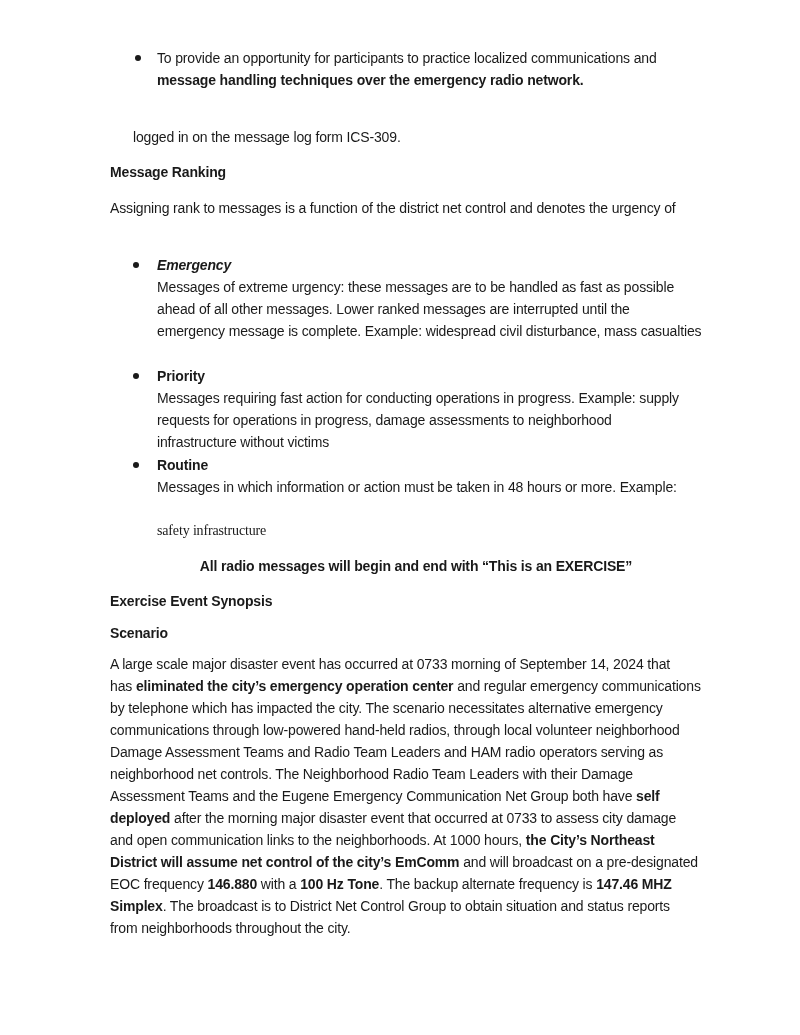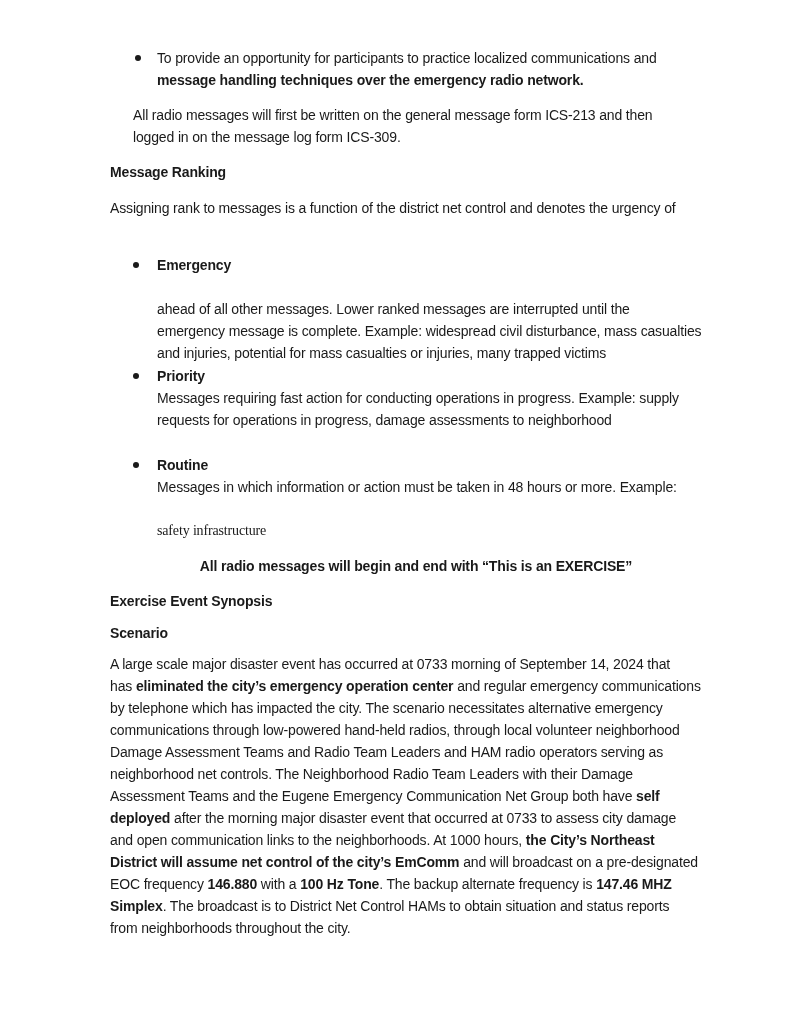--- a/index.html
+++ b/index.html
@@ -17,37 +17,37 @@
 </style>
 </head>
 <body>
 
 <div class="page">
 
   <span class="bullet" style="left:119px; top:55px;"></span>
   <div class="line" style="left:141px; top:47px;">To provide an opportunity for participants to practice localized communications and</div>
   <div class="line" style="left:141px; top:69px;font-weight:bold;">message handling techniques over the emergency radio network.</div>
 
-  <div class="line" style="left:117px; top:104px;">All radio messages will first be written on the general message form ICS-213 and then</div>
   <div class="line" style="left:117px; top:126px;">logged in on the message log form ICS-309.</div>
 
   <div class="line b" style="left:94px; top:161px;">Message Ranking</div>
 
   <div class="line" style="left:94px; top:197px;text-align:right;">Assigning rank to messages is a function of the district net control and denotes the urgency of</div>
 
   <span class="bullet" style="left:117px; top:262px;"></span>
-  <div class="line b" style="left:141px; top:254px;">Emergency</div>
+  <div class="line b" style="left:141px; top:254px;font-style:italic;">Emergency</div>
+  <div class="line" style="left:141px; top:276px;">Messages of extreme urgency: these messages are to be handled as fast as possible</div>
   <div class="line" style="left:141px; top:298px;">ahead of all other messages. Lower ranked messages are interrupted until the</div>
   <div class="line" style="left:141px; top:320px;">emergency message is complete. Example: widespread civil disturbance, mass casualties</div>
-  <div class="line" style="left:141px; top:342px;">and injuries, potential for mass casualties or injuries, many trapped victims</div>
 
   <span class="bullet" style="left:117px; top:373px;"></span>
   <div class="line b" style="left:141px; top:365px;">Priority</div>
   <div class="line" style="left:141px; top:409px;">requests for operations in progress, damage assessments to neighborhood</div>
   <div class="line" style="left:141px; top:387px;">Messages requiring fast action for conducting operations in progress. Example: supply</div>
+  <div class="line" style="left:141px; top:431px;">infrastructure without victims</div>
 
   <span class="bullet" style="left:117px; top:462px;"></span>
   <div class="line b" style="left:141px; top:454px;">Routine</div>
   <div class="line" style="left:141px; top:476px;">Messages in which information or action must be taken in 48 hours or more. Example:</div>
   <div class="line" style="left:141px; top:520px;font-family:Liberation Serif, serif;">safety infrastructure</div>
 
   <div class="line b center" style="left:0; width:800px; top:555px;">All radio messages will begin and end with “This is an EXERCISE”</div>
 
   <div class="line b" style="left:94px; top:590px;">Exercise Event Synopsis</div>
   <div class="line b" style="left:94px; top:622px;">Scenario</div>
@@ -57,17 +57,17 @@
       <div class="line" style="left: 0px; top: 22px;"><span>has </span><span class="b">eliminated the city’s emergency operation center</span><span> and regular emergency communications</span></div>
       <div class="line" style="left: 0px; top: 44px;"><span>by telephone which has impacted the city.  The scenario necessitates alternative emergency</span></div>
       <div class="line" style="left: 0px; top: 66px;"><span>communications through low-powered hand-held radios, through local volunteer neighborhood</span></div>
       <div class="line" style="left: 0px; top: 88px;"><span>Damage Assessment Teams and Radio Team Leaders and HAM radio operators serving as</span></div>
       <div class="line" style="left: 0px; top: 110px;"><span>neighborhood net controls.  The Neighborhood Radio Team Leaders with their Damage</span></div>
       <div class="line" style="left: 0px; top: 132px;"><span>Assessment Teams and the Eugene Emergency Communication Net Group both have </span><span class="b">self</span></div>
       <div class="line" style="left: 0px; top: 154px;"><span class="b">deployed</span><span> after the morning major disaster event that occurred at 0733 to assess city damage</span></div>
       <div class="line" style="left: 0px; top: 176px;"><span>and open communication links to the neighborhoods. At 1000 hours, </span><span class="b">the City’s Northeast</span></div>
       <div class="line" style="left: 0px; top: 198px;"><span class="b">District will assume net control of the city’s EmComm</span><span> and will broadcast on a pre-designated</span></div>
       <div class="line" style="left: 0px; top: 220px;"><span>EOC frequency </span><span class="b">146.880</span><span> with a </span><span class="b">100 Hz Tone</span><span>. The backup alternate frequency is </span><span class="b">147.46 MHZ</span></div>
-      <div class="line" style="left: 0px; top: 242px;"><span class="b">Simplex</span><span>. The broadcast is to District Net Control HAMs to obtain situation and status reports</span></div>
+      <div class="line" style="left: 0px; top: 242px;"><span class="b">Simplex</span><span>. The broadcast is to District Net Control Group to obtain situation and status reports</span></div>
       <div class="line" style="left: 0px; top: 264px;"><span>from neighborhoods throughout the city.</span></div>
     </div>
 
 </div>
 
 </body></html>

